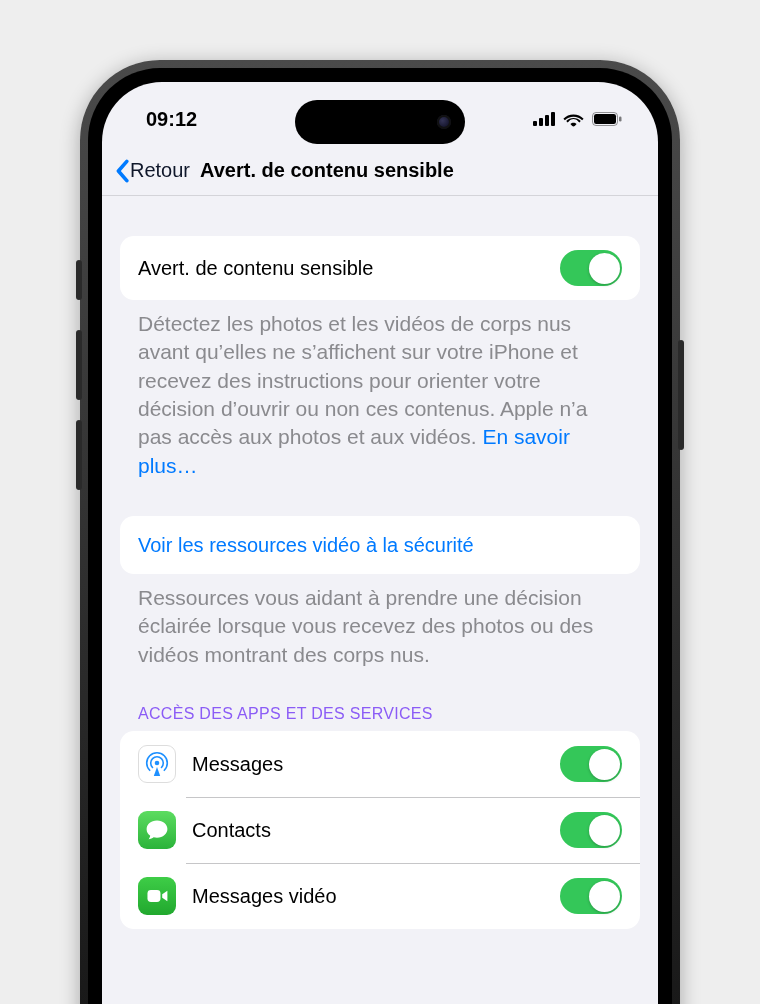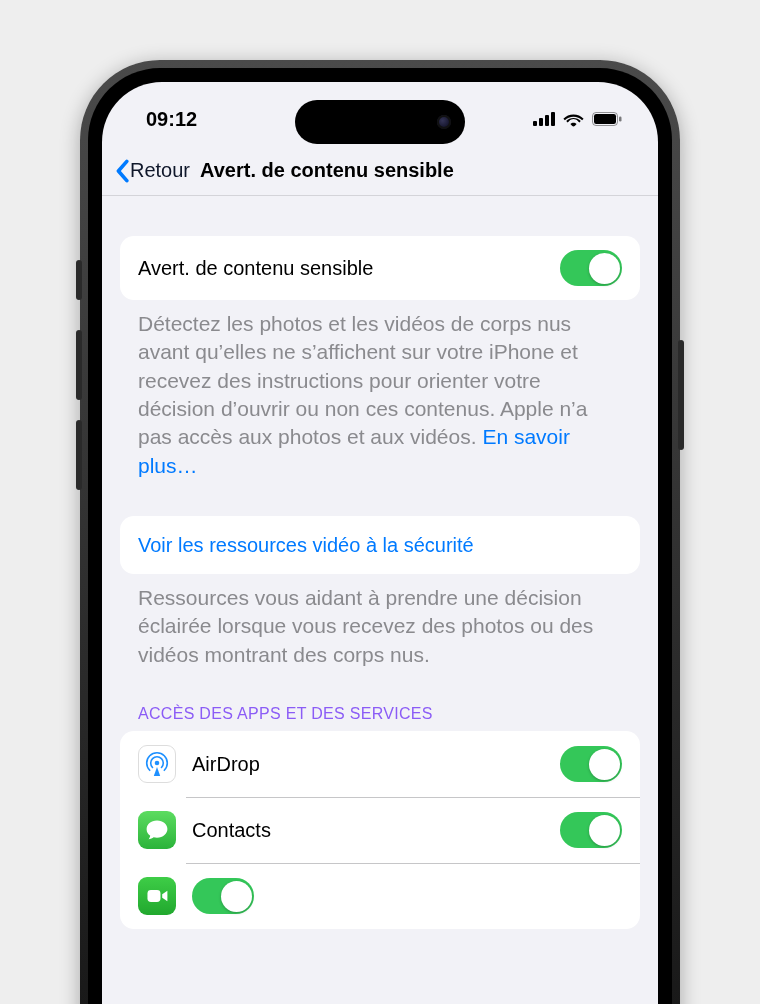--- a/index.html
+++ b/index.html
@@ -250,39 +250,40 @@
               <div class="app-icon ic-airdrop">
                 <svg width="30" height="30" viewBox="0 0 30 30">
                   <g fill="none" stroke="#1e90ff" stroke-width="1.6" stroke-linecap="round">
                     <circle cx="15" cy="14" r="2.3" fill="#1e90ff" stroke="none"></circle>
                     <path d="M10.5 18.5a6.3 6.3 0 1 1 9 0"></path>
                     <path d="M7.7 21.3a10.3 10.3 0 1 1 14.6 0"></path>
                     <path d="M11.8 27l3.2-9 3.2 9z" fill="#1e90ff" stroke="none"></path>
                   </g>
                 </svg>
               </div>
-              <span class="label">AirDrop</span>
+              <span class="label">Messages</span>
               <div class="toggle"></div>
             </div>
             <div class="row">
               <div class="app-icon ic-messages">
                 <svg width="26" height="26" viewBox="0 0 30 30">
                   <path fill="#fff" d="M15 4C8 4 3 8.5 3 14c0 3 1.6 5.7 4.2 7.5-.3 1.5-1.2 3.2-2 4.2 2.3-.2 4.5-1.3 5.9-2.3 1.2.3 2.5.5 3.9.5 7 0 12-4.5 12-10S22 4 15 4z"></path>
                 </svg>
               </div>
               <span class="label">Contacts</span>
               <div class="toggle"></div>
             </div>
             <div class="row">
               <div class="app-icon ic-facetime">
                 <svg width="26" height="26" viewBox="0 0 30 30">
                   <rect x="4" y="8" width="15" height="14" rx="4" fill="#fff"></rect>
                   <path d="M21 13l6-4v12l-6-4z" fill="#fff"></path>
                 </svg>
               </div>
+              <span class="label">Messages vidéo</span>
               <div class="toggle"></div>
             </div>
           </div>
 
       </div>
 
     </div>
   </div>
 </div>
 

